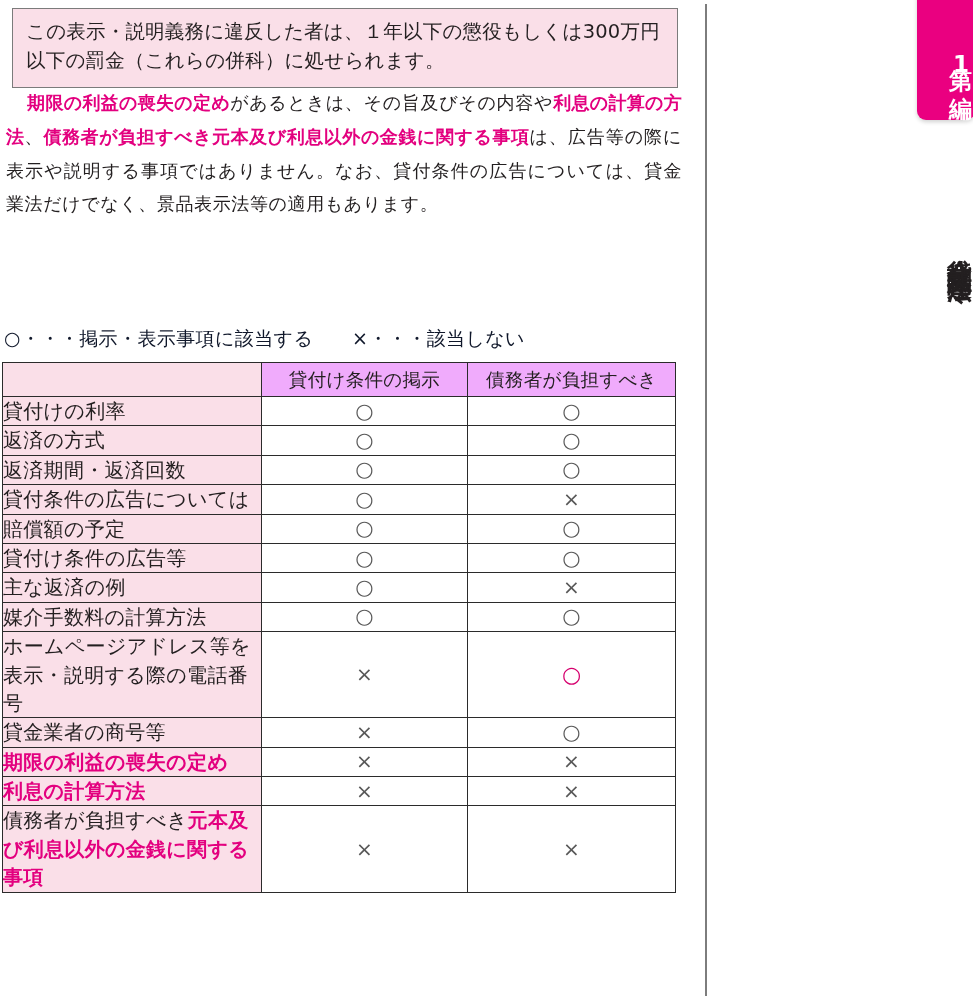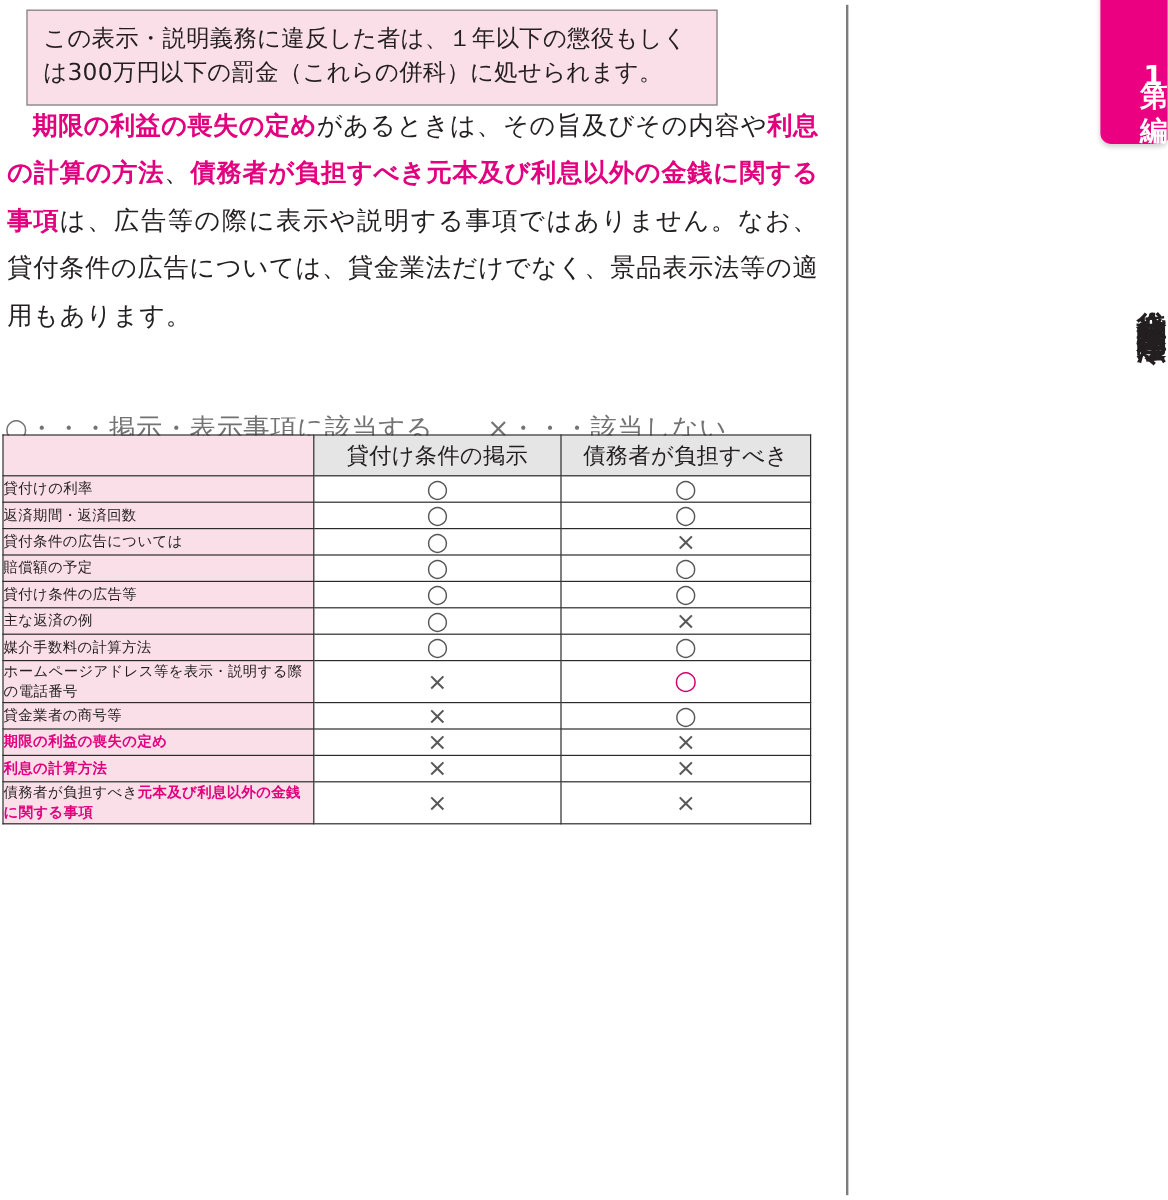--- a/index.html
+++ b/index.html
@@ -21,64 +21,64 @@
     position: absolute;
     left: 0;
     top: 0;
     width: 690px;
     height: 1000px;
   }
 
   
   .notice-box {
     position: absolute;
-    left: 22px;
+    left: 12px;
     top: 8px;
-    width: 576px;
+    width: 666px;
     box-sizing: border-box;
     background: #fadfe8;
     border: 1px solid #7b7b7b;
     padding: 9px 13px 11px 13px;
   }
   .notice-text {
     font-size: 19.5px;
     line-height: 1.48;
     letter-spacing: 0.2px;
     color: #231f20;
     white-space: pre-wrap;
   }
 
   
   .body-paragraph {
     position: absolute;
     left: 6px;
     top: 86px;
     width: 676px;
-    font-size: 21px;
+    font-size: 18px;
     line-height: 1.88;
     letter-spacing: 0.6px;
     text-align: justify;
     text-justify: inter-character;
     color: #231f20;
   }
   .body-paragraph .indent { display: inline-block; width: 21px; }
   .hl {
     color: #e3007f;
     font-weight: bold;
     letter-spacing: 0.2px;
   }
 
   
   .legend-line {
     position: absolute;
     left: 4px;
-    top: 342px;
-    font-size: 22px;
+    top: 326px;
+    font-size: 19px;
     letter-spacing: 0.4px;
-    color: #737373;
+    color: #0f172a;
     white-space: pre;
   }
 
   
   .table-wrap {
     position: absolute;
     left: 2px;
     top: 362px;
     width: 673px;
   }
@@ -91,33 +91,33 @@
   table.compare col.c-disp  { width: 206px; }
   table.compare col.c-ad    { width: 208px; }
 
   table.compare th,
   table.compare td {
     border: 1px solid #2b2b2b;
     padding: 0;
     vertical-align: middle;
   }
   th.hdr {
-    background: #e5e5e5;
+    background: #f0abfc;
     font-weight: normal;
     font-size: 18.5px;
     letter-spacing: 0.3px;
     text-align: center;
     height: 33px;
     color: #231f20;
   }
   th.hdr-blank { background: #fadfe8; }
 
   td.row-label {
     background: #fadfe8;
-    font-size: 12px;
+    font-size: 20px;
     line-height: 1.42;
     letter-spacing: 0.3px;
     text-align: left;
     padding: 5px 7px 6px 9px;
     color: #231f20;
   }
   td.row-label.pink-label { color: #e3007f; font-weight: bold; }
   td.row-label .pink-run { color: #e3007f; font-weight: bold; text-align: right; }
 
   td.mark {
@@ -217,20 +217,25 @@
           <th class="hdr">債務者が負担すべき</th>
         </tr>
       </thead>
       <tbody id="table-body">
           <tr>
             <td class="row-label">貸付けの利率</td>
             <td class="mark"><span class="m-circle">○</span></td>
             <td class="mark"><span class="m-circle">○</span></td>
           </tr>
           <tr>
+            <td class="row-label">返済の方式</td>
+            <td class="mark"><span class="m-circle">○</span></td>
+            <td class="mark"><span class="m-circle">○</span></td>
+          </tr>
+          <tr>
             <td class="row-label">返済期間・返済回数</td>
             <td class="mark"><span class="m-circle">○</span></td>
             <td class="mark"><span class="m-circle">○</span></td>
           </tr>
           <tr>
             <td class="row-label">貸付条件の広告については</td>
             <td class="mark"><span class="m-circle">○</span></td>
             <td class="mark"><span class="m-cross">×</span></td>
           </tr>
           <tr>

